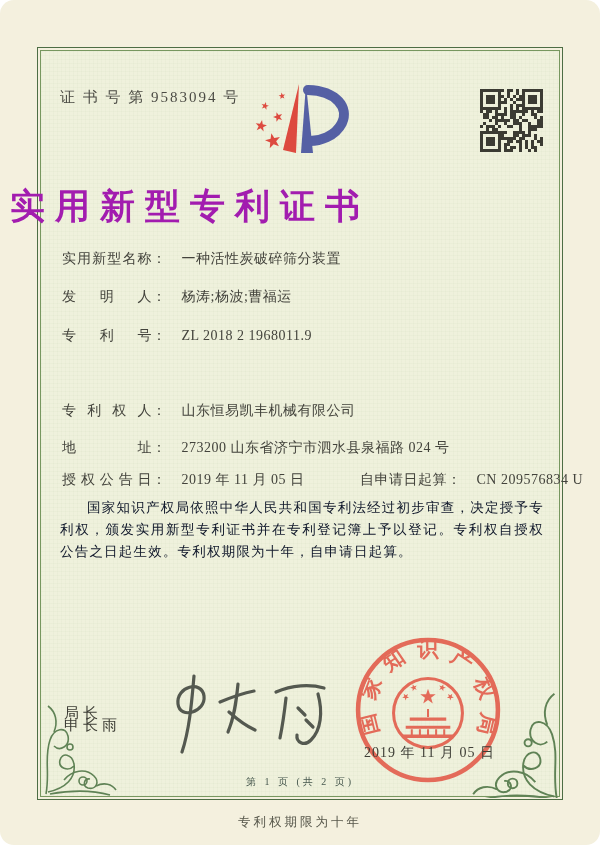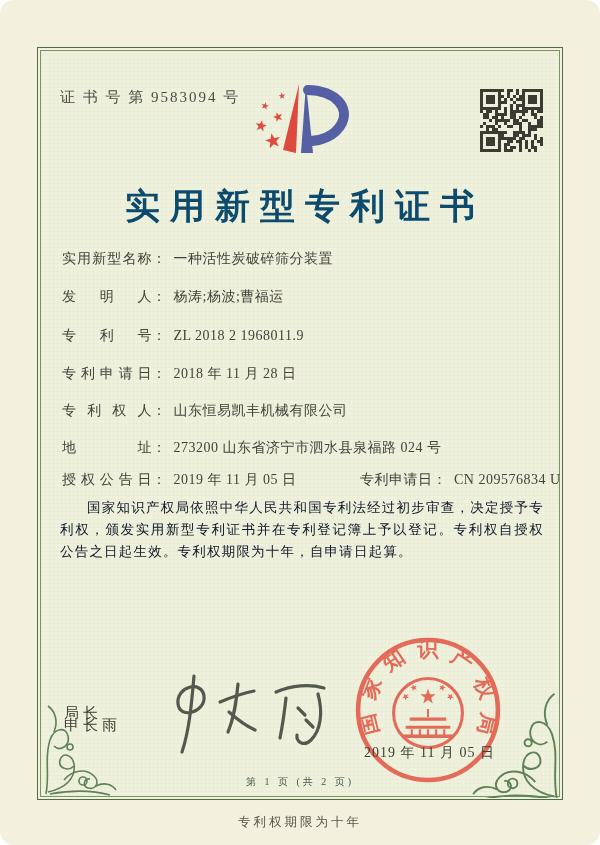--- a/index.html
+++ b/index.html
@@ -18,28 +18,28 @@
   .flourish{position:absolute;z-index:1;}
   .flourish.left{left:40px;top:688px;}
   .flourish.right{right:36px;top:672px;transform:scaleX(-1);}
 
   .cert-no{position:absolute;left:60px;top:88px;font-size:15px;color:#4b4b44;
            letter-spacing:2px;z-index:2;}
 
   .logo{position:absolute;left:233px;top:80px;z-index:2;}
   .qr{position:absolute;left:480px;top:89px;z-index:2;}
 
-  .title{position:absolute;left:0;right:0;top:183px;text-align:center;
+  .title{position:absolute;left:0;right:0;top:183px;
          font-size:35px;font-weight:700;letter-spacing:10px;text-indent:10px;
-         color:#0c4a6e;z-index:2;}
+         color:#a21caf;z-index:2;}
 
   .row{position:absolute;left:62px;font-size:14px;color:#43433c;
        letter-spacing:.5px;white-space:nowrap;z-index:2;}
   .flabel{display:inline-block;width:90px;text-align:justify;text-align-last:justify;}
-  .fvalue{margin-left:7px;text-align:right;}
+  .fvalue{margin-left:15px;text-align:right;}
   .grant-no{position:absolute;left:298px;top:0;}
 
   .paras{position:absolute;left:60px;top:497px;width:484px;z-index:2;}
   .paras p{margin:0;text-indent:2em;font-size:13.5px;line-height:22px;
            text-align:justify;color:#0f172a;letter-spacing:1.2px;}
 
   .signer{position:absolute;left:64px;z-index:2;font-size:15px;
           letter-spacing:4px;color:#3c3c34;}
   .signer.t1{top:704px;} .signer.t2{top:716px;}
   .signature{position:absolute;left:150px;top:668px;z-index:2;}
@@ -357,32 +357,29 @@
 
   <div class="row" style="top:250px">
     <span class="flabel">实用新型名称</span><span>：</span><span class="fvalue">一种活性炭破碎筛分装置</span>
   </div>
   <div class="row" style="top:288px">
     <span class="flabel">发 明 人</span><span>：</span><span class="fvalue">杨涛;杨波;曹福运</span>
   </div>
   <div class="row" style="top:327px">
     <span class="flabel">专 利 号</span><span>：</span><span class="fvalue">ZL 2018 2 1968011.9</span>
   </div>
-  <div class="row" style="top:365px">
-    <span class="flabel">专利申请日</span><span>：</span><span class="fvalue">2018 年 11 月 28 日</span>
-  </div>
   <div class="row" style="top:402px">
     <span class="flabel">专 利 权 人</span><span>：</span><span class="fvalue">山东恒易凯丰机械有限公司</span>
   </div>
   <div class="row" style="top:439px">
     <span class="flabel">地 址</span><span>：</span><span class="fvalue">273200 山东省济宁市泗水县泉福路 024 号</span>
   </div>
   <div class="row" style="top:471px">
     <span class="flabel">授权公告日</span><span>：</span><span class="fvalue">2019 年 11 月 05 日</span>
-    <span class="grant-no"><span>专利申请日</span><span>：</span><span class="fvalue">CN 209576834 U</span></span>
+    <span class="grant-no"><span>自申请日起算</span><span>：</span><span class="fvalue">CN 209576834 U</span></span>
   </div>
 
   <div class="paras">
     <p>国家知识产权局依照中华人民共和国专利法经过初步审查，决定授予专利权，颁发实用新型专利证书并在专利登记簿上予以登记。专利权自授权公告之日起生效。专利权期限为十年，自申请日起算。</p>
   </div>
 
   <div class="signer t1">局长</div>
   <div class="signer t2">申长雨</div>
 
   <svg class="signature" width="190" height="92" viewBox="0 0 190 92">

